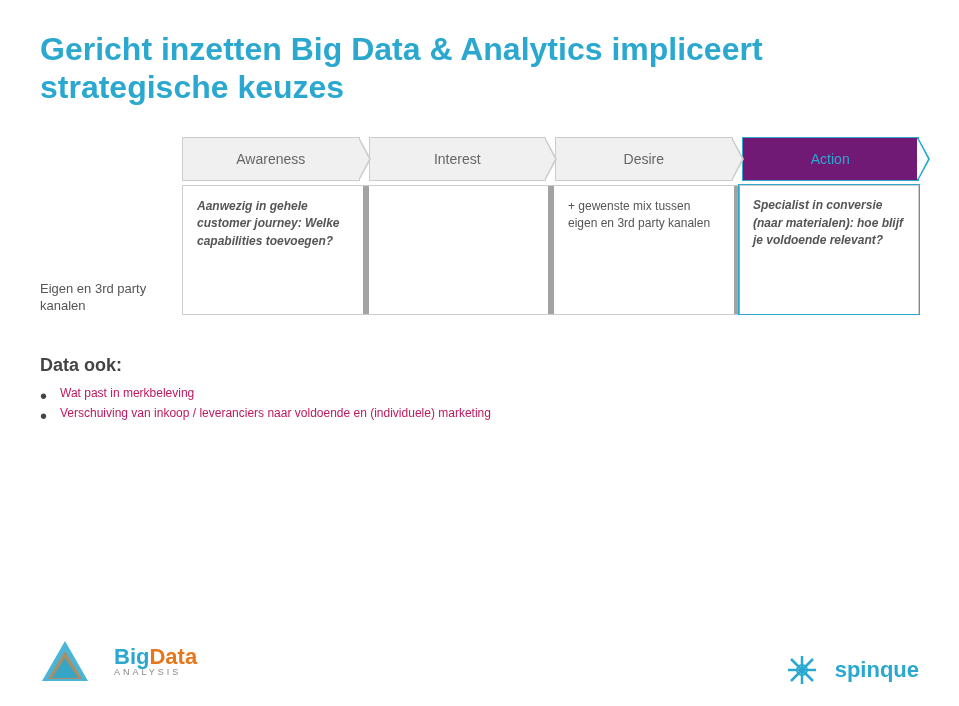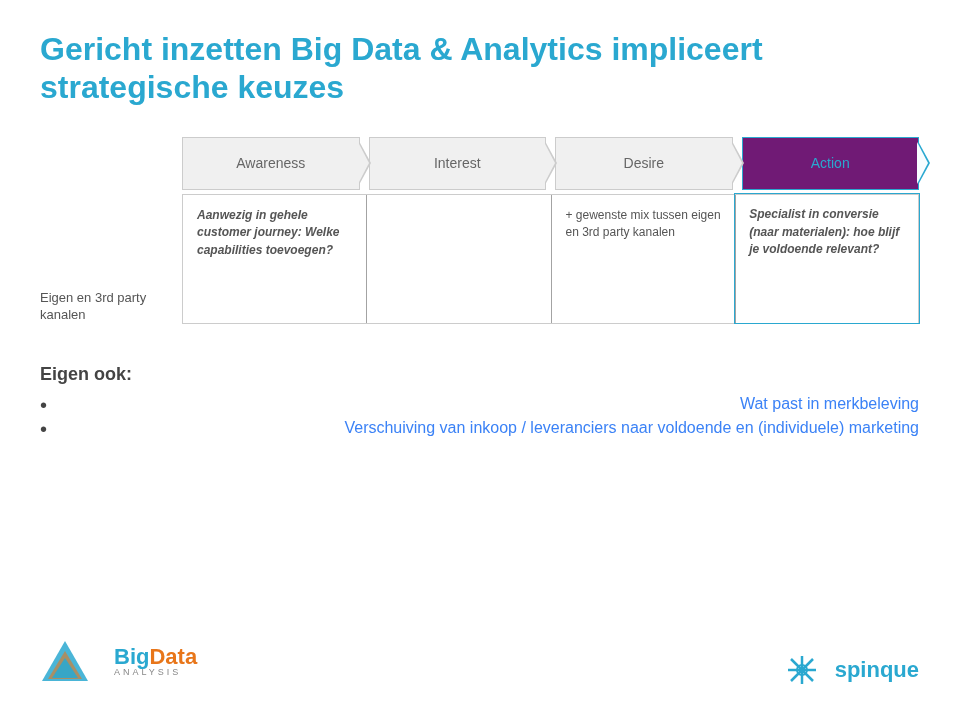--- a/index.html
+++ b/index.html
@@ -72,26 +72,25 @@
       color: #444;
       margin-bottom: 10px;
     }
 
     .bullet-list {
       list-style: none;
       padding: 0;
     }
 
     .bullet-list li {
-      font-size: 16px;
-      color: #3b82f6;
+      font-size: 12px;
+      color: #be185d;
       margin-bottom: 6px;
       padding-left: 20px;
       position: relative;
-      text-align: right;
     }
 
     .bullet-list li::before {
       content: '•';
       position: absolute;
       left: 0;
       color: #444;
       font-size: 20px;
       line-height: 1;
     }
@@ -134,21 +133,21 @@
     .tabs-wrapper {
       display: flex;
       gap: 3px;
       margin-bottom: 4px;
     }
 
     .tab-item {
       position: relative;
       background: #f0f0f0;
       border: 1.5px solid #ccc;
-      height: 53px;
+      height: 44px;
       display: flex;
       align-items: center;
       justify-content: center;
       font-size: 14px;
       color: #666;
       flex: 1;
     }
 
     .tab-item.active {
       background: #701a75;
@@ -192,21 +191,21 @@
 
     .cells-wrapper {
       display: flex;
       border: 1.5px solid #ccc;
       min-height: 130px;
     }
 
     .cell {
       flex: 1;
       padding: 12px 14px;
-      border-right: 1px solid #a3a3a3;
+      border-right: 6px solid #a3a3a3;
       font-size: 12px;
       color: #555;
       line-height: 1.45;
     }
 
     .cell:last-child {
       border-right: none;
       border: 1.5px solid #2aa8d0;
       margin: -1.5px;
     }
@@ -279,21 +278,21 @@
           <div class="cell cell-italic" style="border: 1.5px solid #2aa8d0; margin: -1.5px;">
             <span>Specialist in conversie (naar materialen): hoe blijf je voldoende relevant?</span>
           </div>
         </div>
 
       </div>
     </div>
 
     <div class="bottom-section">
       <div class="maar-ook">
-        <span>Eigen ook:</span>
+        <span>Data ook:</span>
       </div>
       <ul class="bullet-list">
         <li>
           <span>Wat past in merkbeleving</span>
         </li>
         <li>
           <span>Verschuiving van inkoop / leveranciers naar voldoende en (individuele) marketing</span>
         </li>
       </ul>
     </div>

